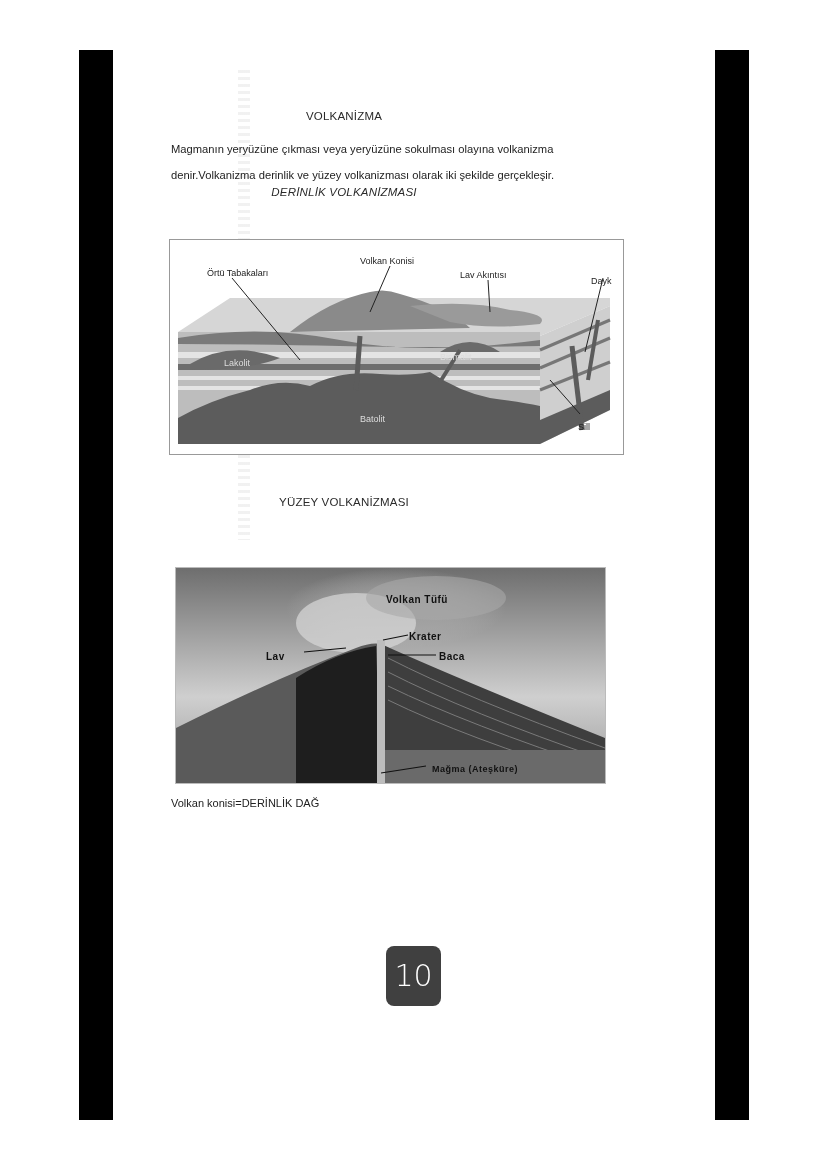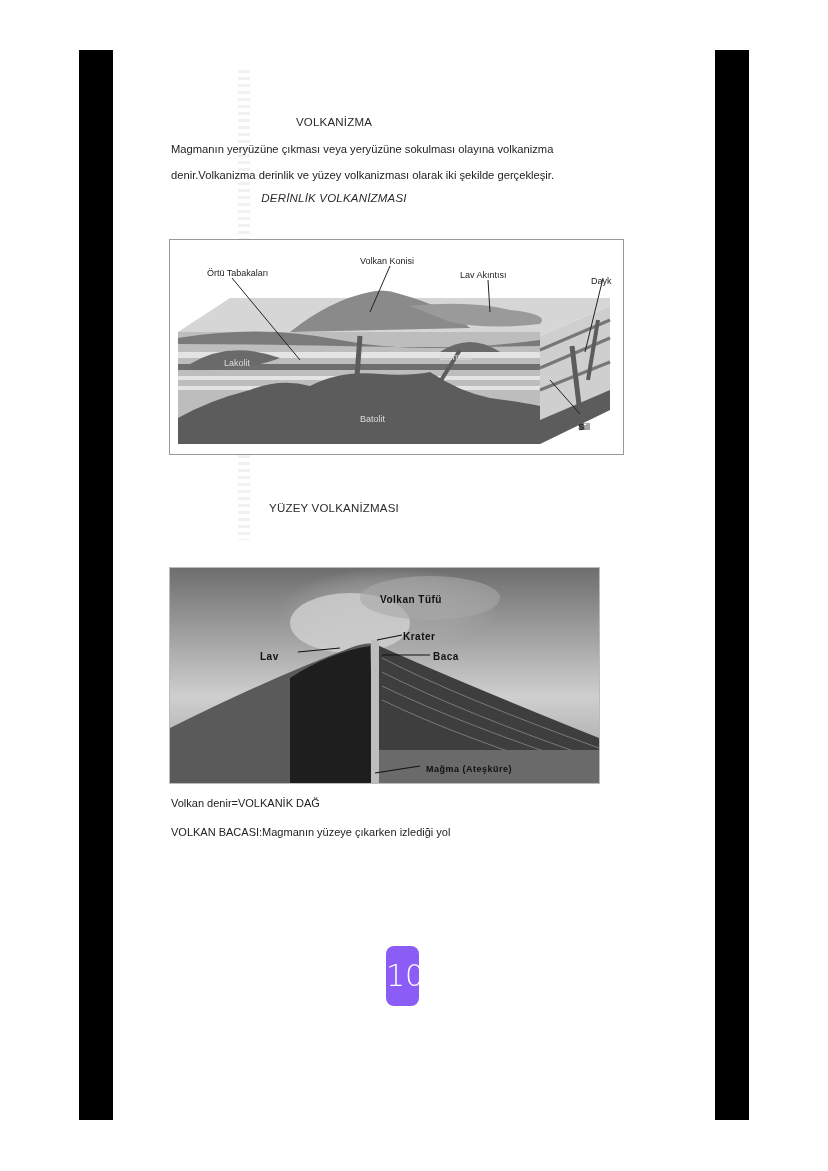--- a/index.html
+++ b/index.html
@@ -5,27 +5,27 @@
     html, body { margin: 0; padding: 0; }
     body {
       width: 828px; height: 1171px; position: relative; background: #ffffff;
       font-family: "Liberation Sans", sans-serif; color: #222; overflow: hidden;
     }
     .bar { position: absolute; background: #000; top: 50px; height: 1070px; width: 34px; }
     .bar.left { left: 79px; }
     .bar.right { left: 715px; }
     .scanline { position: absolute; left: 238px; top: 70px; width: 12px; height: 470px;
       background: repeating-linear-gradient(180deg, rgba(200,200,200,0.25) 0 3px, rgba(255,255,255,0) 3px 7px); }
-    .heading { position: absolute; left: 0; width: 668px; text-align: center; font-size: 11.5px; color: #2a2a2a; letter-spacing: 0.2px; margin-top: 6px; }
+    .heading { position: absolute; left: 10px; width: 668px; text-align: center; font-size: 11.5px; color: #2a2a2a; letter-spacing: 0.2px; }
     .para { position: absolute; left: 171px; width: 440px; font-size: 11.2px; line-height: 26px; color: #222; }
     .fig { position: absolute; border: 1px solid #999; overflow: hidden; }
     .fig svg { display: block; }
     .deflist { position: absolute; left: 171px; top: 797px; font-size: 11px; color: #222; }
     .deflist div { height: 29px; }
-    .pagenum { position: absolute; left: 386px; top: 946px; width: 33px; height: 60px; background: #8b5cf6;
+    .pagenum { position: absolute; left: 386px; top: 946px; width: 55px; height: 60px; background: #404040;
       border-radius: 8px; color: #fff; font-size: 30px; text-align: center; line-height: 60px; font-family: "DejaVu Sans", sans-serif; font-weight: 300; }
     .lbl { font-family: "Liberation Sans", sans-serif; font-size: 9px; fill: #222; }
     .lbl-w { font-family: "Liberation Sans", sans-serif; font-size: 9px; fill: #ddd; }
     .lbl-b { font-family: "Liberation Sans", sans-serif; font-size: 10px; font-weight: bold; fill: #111; letter-spacing: 0.5px; }
   </style>
 </head>
 <body>
 
 <div class="bar left"></div>
 <div class="bar right"></div>
@@ -87,21 +87,21 @@
     <text class="lbl" x="421" y="44">Dayk</text>
     <text class="lbl-w" x="54" y="126">Lakolit</text>
     <text class="lbl-w" x="270" y="120">Bismalit</text>
     <text class="lbl-w" x="190" y="182">Batolit</text>
     <text class="lbl" x="408" y="190">Sill</text>
   </svg>
 </div>
 
 <div class="heading" style="top:496px;text-align:center;">YÜZEY VOLKANİZMASI</div>
 
-<div class="fig" style="left:169px; top:567px; width:429px; height:215px; border-color:#bbb;">
+<div class="fig" style="left:175px; top:567px; width:429px; height:215px; border-color:#bbb;">
   <svg width="429" height="215" viewBox="0 0 429 215">
     <defs>
       <linearGradient id="sky" x1="0" y1="0" x2="0" y2="1">
         <stop offset="0" stop-color="#6e6e6e"></stop>
         <stop offset="0.6" stop-color="#cfcfcf"></stop>
         <stop offset="1" stop-color="#9a9a9a"></stop>
       </linearGradient>
       <radialGradient id="smoke" cx="0.5" cy="0.5" r="0.5">
         <stop offset="0" stop-color="#9a9a9a"></stop>
         <stop offset="1" stop-color="#bcbcbc" stop-opacity="0"></stop>
@@ -134,17 +134,16 @@
     </g>
     <text class="lbl-b" x="210" y="35">Volkan Tüfü</text>
     <text class="lbl-b" x="233" y="72">Krater</text>
     <text class="lbl-b" x="90" y="92">Lav</text>
     <text class="lbl-b" x="263" y="92">Baca</text>
     <text class="lbl-b" x="256" y="204" style="font-size:9px;">Mağma (Ateşküre)</text>
   </svg>
 </div>
 
 <div class="deflist">
-  <div>Volkan denir=VOLKANİK DAĞ</div>
-  <div>VOLKAN BACASI:Magmanın yüzeye çıkarken izlediği yol</div>
+  <div>Volkan konisi=DERİNLİK DAĞ</div>
 </div>
 
 <div class="pagenum">10</div>
 
 </body></html>

